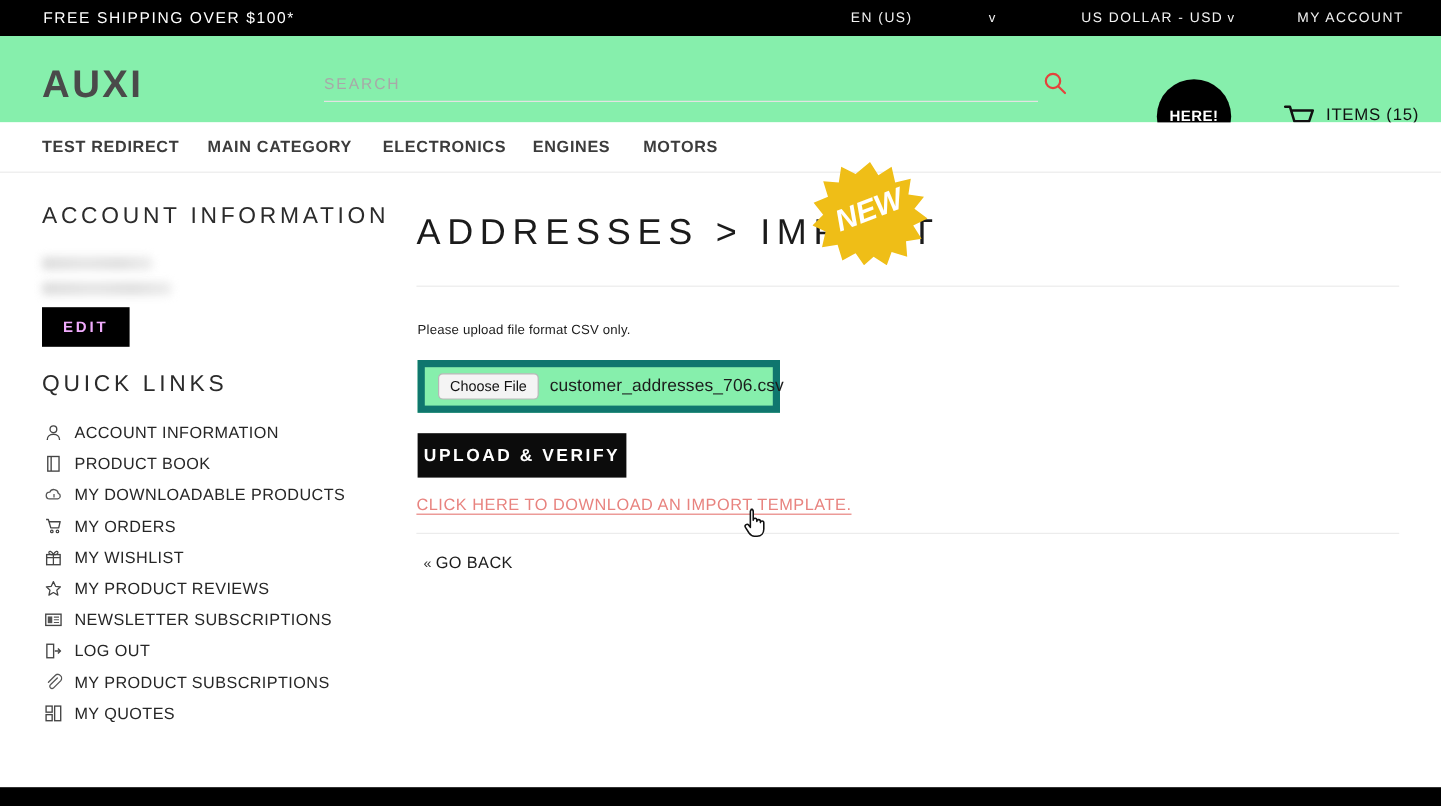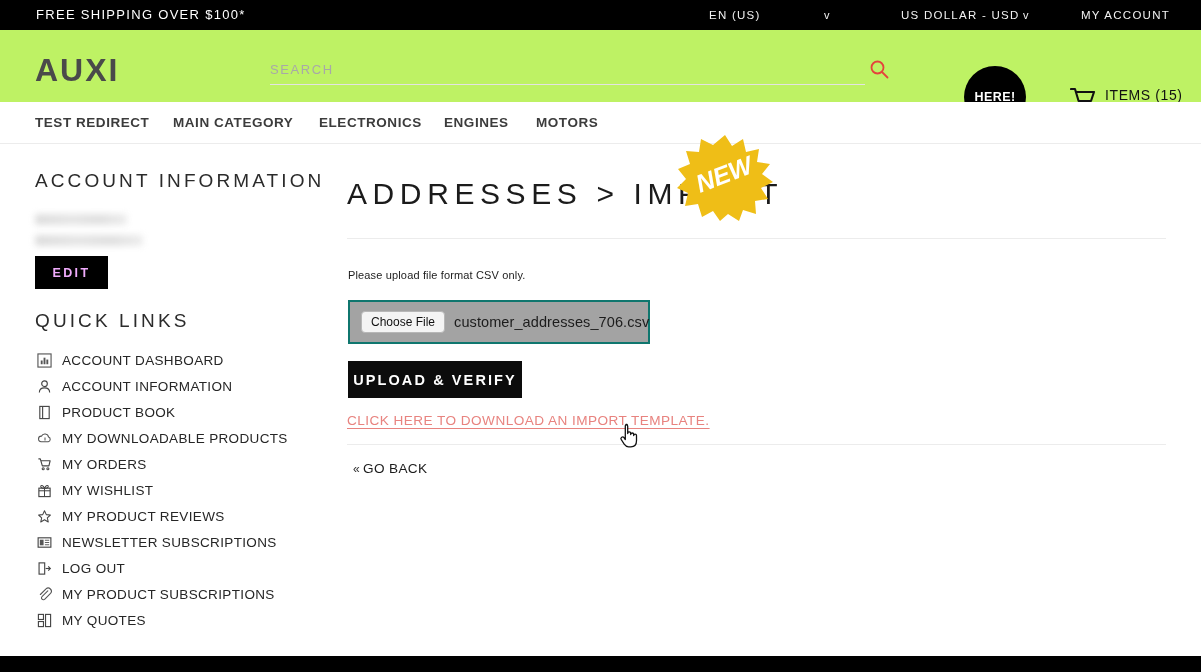--- a/index.html
+++ b/index.html
@@ -25,21 +25,21 @@
     font-size:11.5px; letter-spacing:1.25px; color:#f2f2f2; white-space:nowrap;
   }
   .tb-lang { left:709px; }
   .tb-lang-c { left:824px; font-size:11px; }
   .tb-cur  { left:889px;padding-left:12px; }
   .tb-cur-c{ left:1023px; font-size:11px; }
   .tb-acct { left:1081px; }
 
   
   .header {
-    position:absolute; left:0; top:30px; width:1201px; height:72px; background:#bef264;
+    position:absolute; left:0; top:30px; width:1201px; height:72px; background:#86efac;
   }
   .logo {
     position:absolute; left:35px; top:22px;
     font-size:32px; font-weight:bold; letter-spacing:2px; color:#4a4a4a;
     font-family:"Liberation Sans", sans-serif;
   }
   .search-wrap { position:absolute; left:270px; top:25px; width:633px; height:32px; }
   .search-input {
     width:595px; height:30px; border:none; border-bottom:1px solid #e3e3e3;
     background:transparent; outline:none;
@@ -121,21 +121,21 @@
   .hr1 { top:94px; }
   .hr2 { top:300px; }
 
   .instruction {
     position:absolute; left:1px; top:125px;
     font-size:11px; color:#1c1c1c; letter-spacing:0.15px;
   }
 
   .file-box {
     position:absolute; left:1px; top:156px; width:302px; height:44px;
-    border:2px solid #0f766e; background:#a3a3a3; display:flex; align-items:center;text-align:right;
+    border:6px solid #0f766e; background:#86efac; display:flex; align-items:center;text-align:right;
   }
   .choose-file {
     margin-left:11px; padding:3px 9px; border:1px solid #b7b7b7; border-radius:4px;
     background:#f4f4f4; font-size:12px; color:#111; cursor:pointer;
     font-family:"Liberation Sans", sans-serif; white-space:nowrap;
   }
   .file-name { margin-left:9px; font-size:14.5px; color:#1c1c1c; letter-spacing:0.1px; }
 
   .upload-btn {
     position:absolute; left:1px; top:217px; width:174px; height:37px;
@@ -218,31 +218,20 @@
 
     <div class="blurline blur-name"></div>
     <div class="blurline blur-email"></div>
 
     <button class="edit-btn">EDIT</button>
 
     <div class="side-title ql-title">QUICK LINKS</div>
 
     <div class="ql-list">
 
-      <div class="ql-item">
-        <span class="ql-ico">
-          <svg width="15" height="15" viewBox="0 0 16 16">
-              <rect x="1" y="1" width="14" height="14" fill="none" stroke="#555" stroke-width="1.2"></rect>
-              <rect x="4" y="8" width="2" height="4" fill="#555"></rect>
-              <rect x="7" y="5" width="2" height="7" fill="#555"></rect>
-              <rect x="10" y="7" width="2" height="5" fill="#555"></rect>
-            </svg>
-        </span>
-        <span class="ql-text">ACCOUNT DASHBOARD</span>
-      </div>
 
       <div class="ql-item">
         <span class="ql-ico">
           <svg width="15" height="15" viewBox="0 0 16 16">
               <circle cx="8" cy="5" r="3" fill="none" stroke="#444" stroke-width="1.2"></circle>
               <path d="M2.5 14.5c0-3.2 2.5-5 5.5-5s5.5 1.8 5.5 5" fill="none" stroke="#444" stroke-width="1.2"></path>
             </svg>
         </span>
         <span class="ql-text">ACCOUNT INFORMATION</span>
       </div>

